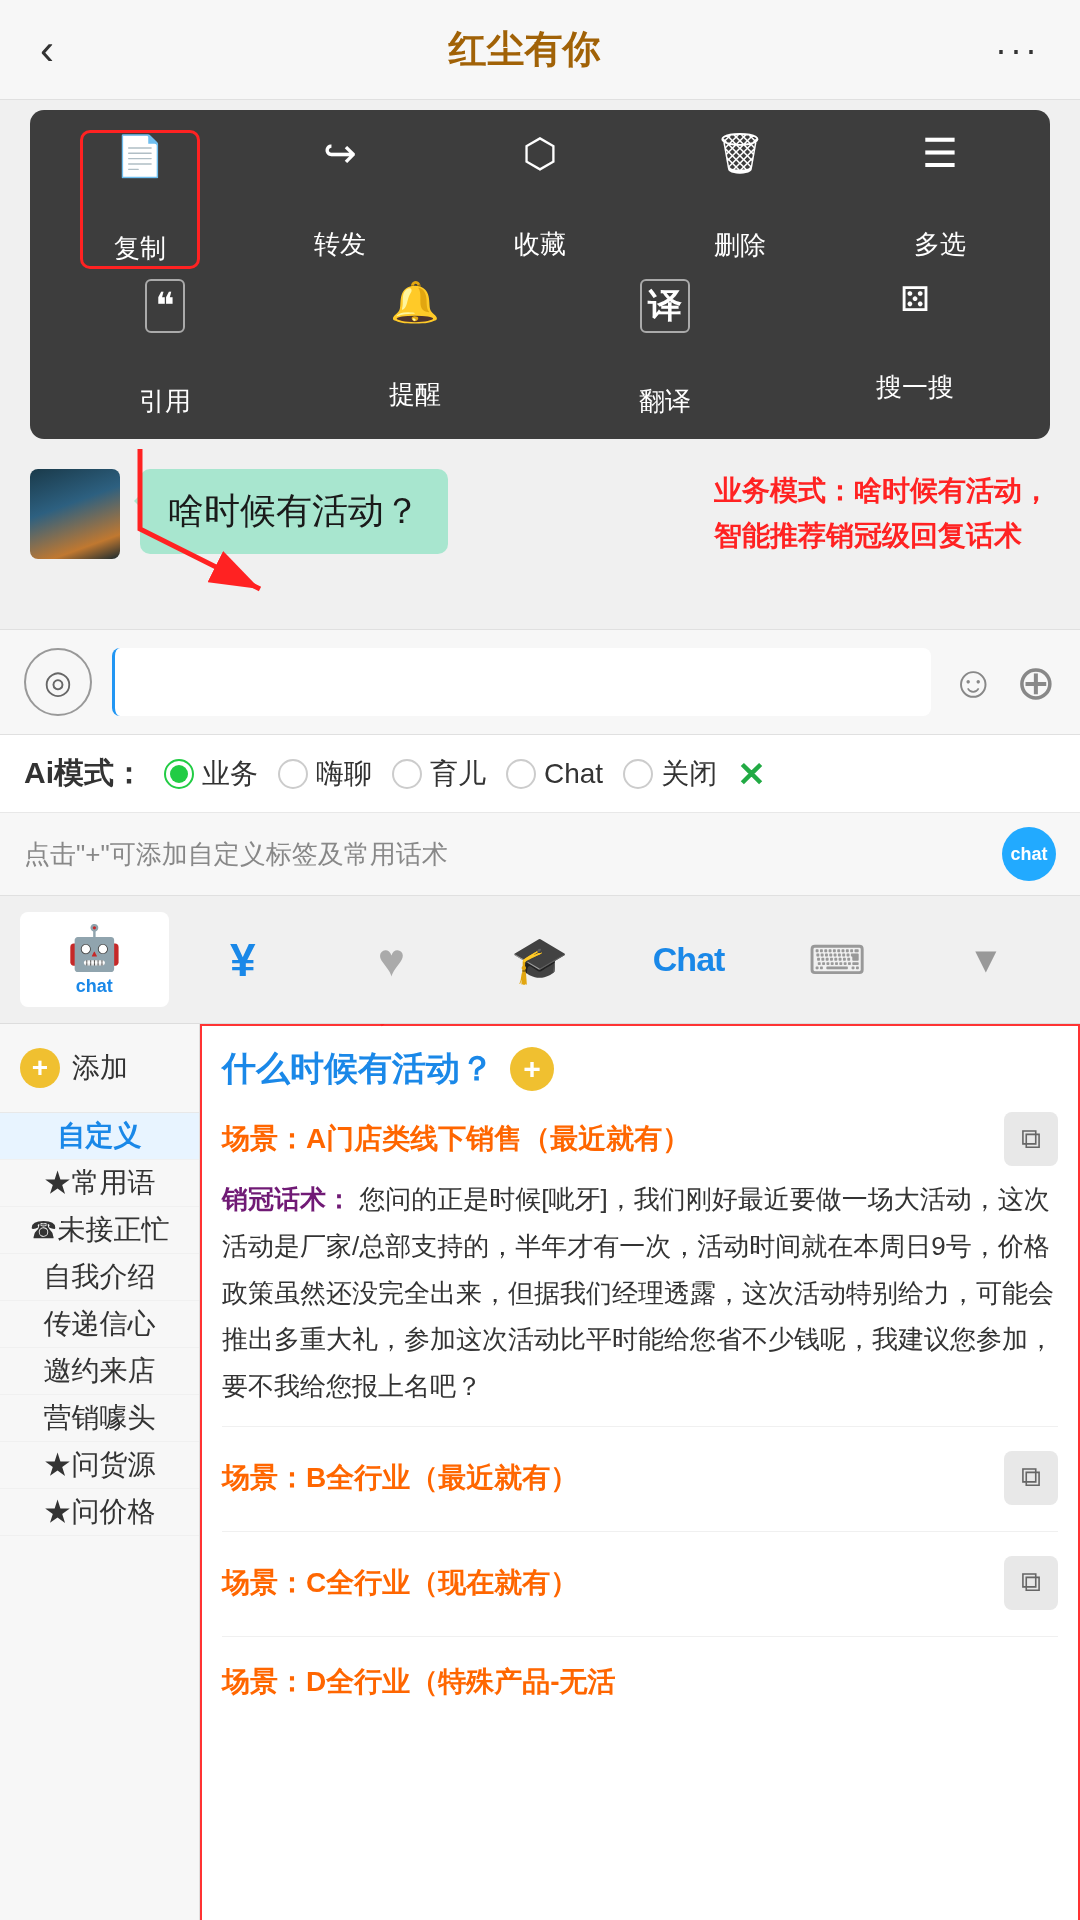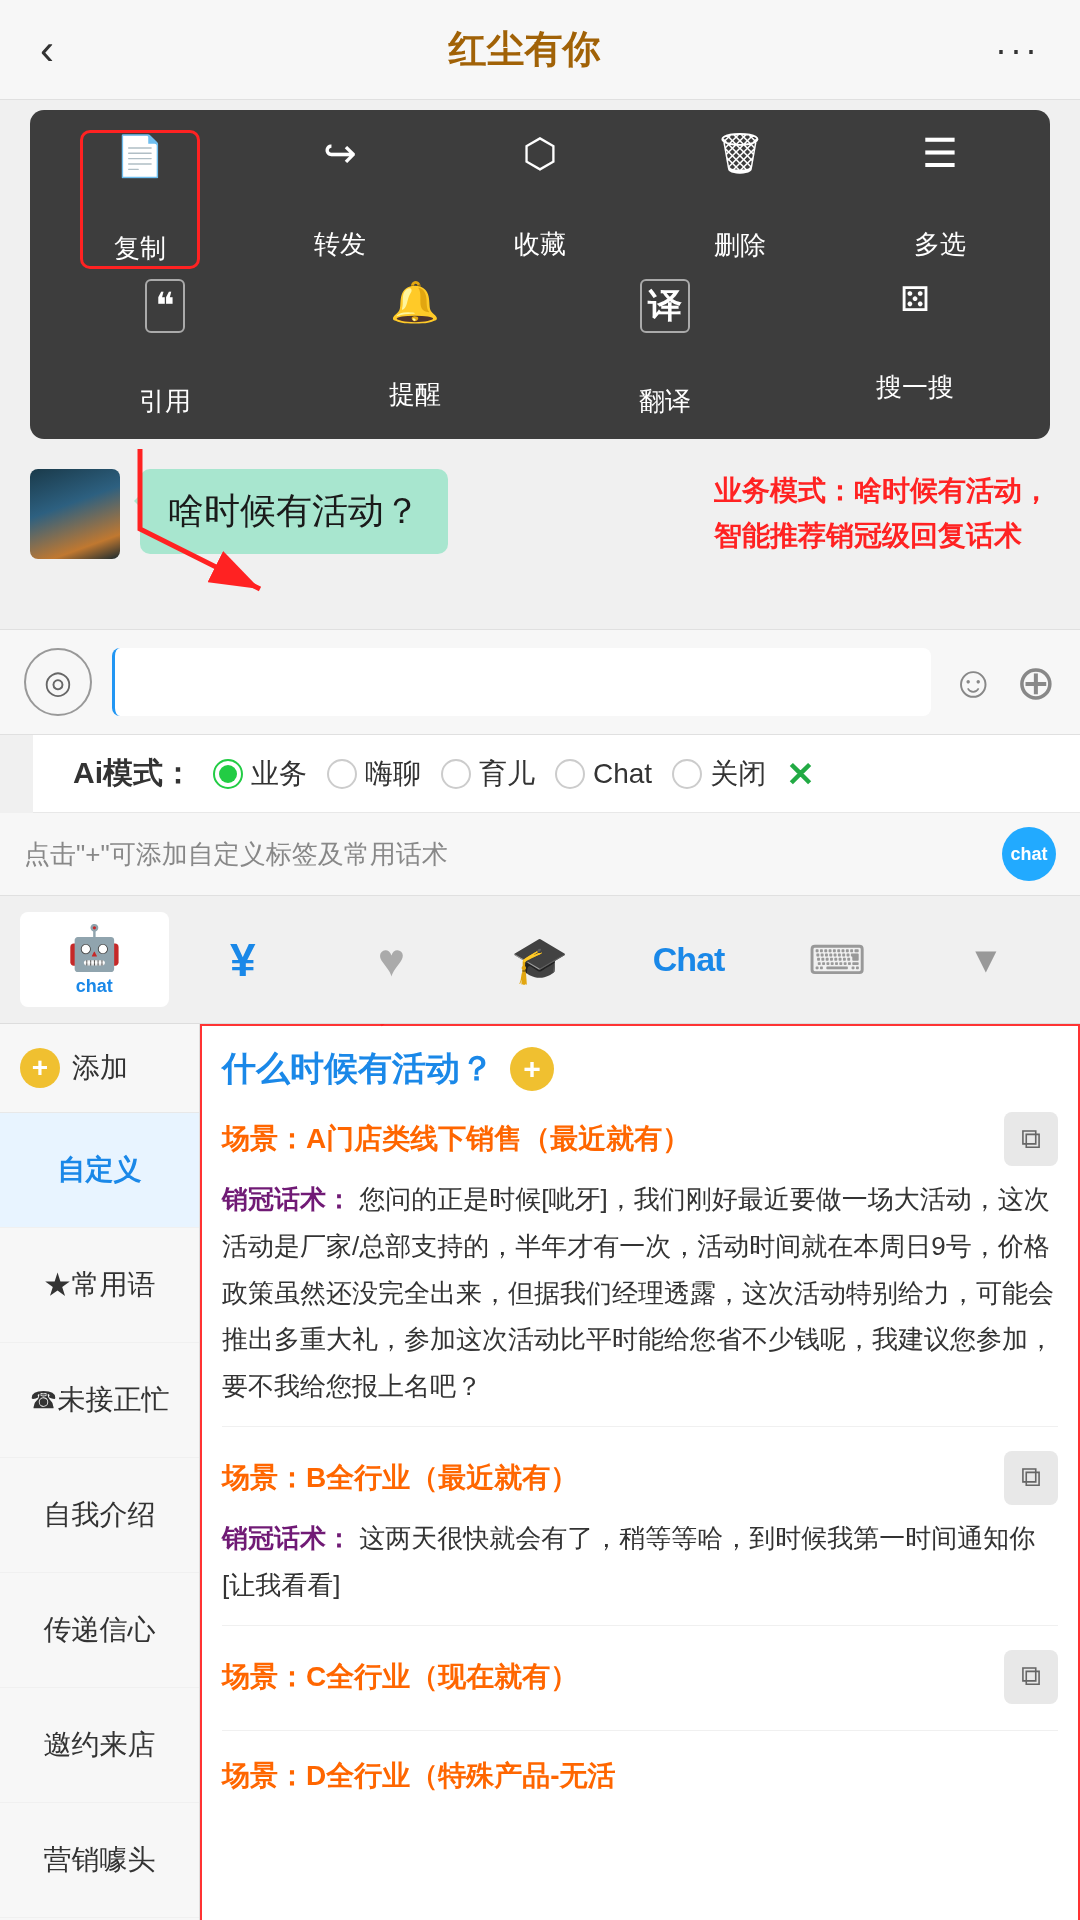--- a/index.html
+++ b/index.html
@@ -162,26 +162,25 @@
     }
     .input-add-btn {
       font-size: 48px;
       color: #888;
       font-weight: 300;
     }
 
     
     .ai-mode-bar {
       background: #fff;
-      padding: 18px 40px;
+      padding: 18px 24px;
       display: flex;
       align-items: center;
       gap: 20px;
       border-bottom: 1px solid #e8e8e8;
-      margin-left: 33px;
     }
     .ai-label {
       font-size: 30px;
       font-weight: 600;
       color: #333;
     }
     .radio-item {
       display: flex;
       align-items: center;
       gap: 8px;
@@ -300,21 +299,21 @@
       border-radius: 50%;
       background: #f0c030;
       display: flex;
       align-items: center;
       justify-content: center;
       font-size: 28px;
       color: #fff;
       font-weight: bold;
     }
     .sidebar-item {
-      padding: 38px 20px;
+      padding: 4px 20px;
       font-size: 28px;
       color: #333;
       border-bottom: 1px solid #f0f0f0;
       cursor: pointer;
       text-align: center;
     }
     .sidebar-item.active {
       background: #e8f4ff;
       color: #1a88e8;
       font-weight: 600;
@@ -603,24 +602,20 @@
       </div>
     </div>
 
     <div class="scene-card">
       <div class="scene-header">
         <span class="scene-title">场景：B全行业（最近就有）</span>
         <div class="copy-btn">
           <span style="font-size:28px;">⧉</span>
         </div>
       </div>
-      <div class="scene-content">
-        <span class="label">销冠话术：</span>
-        <span>这两天很快就会有了，稍等等哈，到时候我第一时间通知你[让我看看]</span>
-      </div>
     </div>
 
     <div class="scene-card">
       <div class="scene-header">
         <span class="scene-title">场景：C全行业（现在就有）</span>
         <div class="copy-btn">
           <span style="font-size:28px;">⧉</span>
         </div>
       </div>
     </div>

